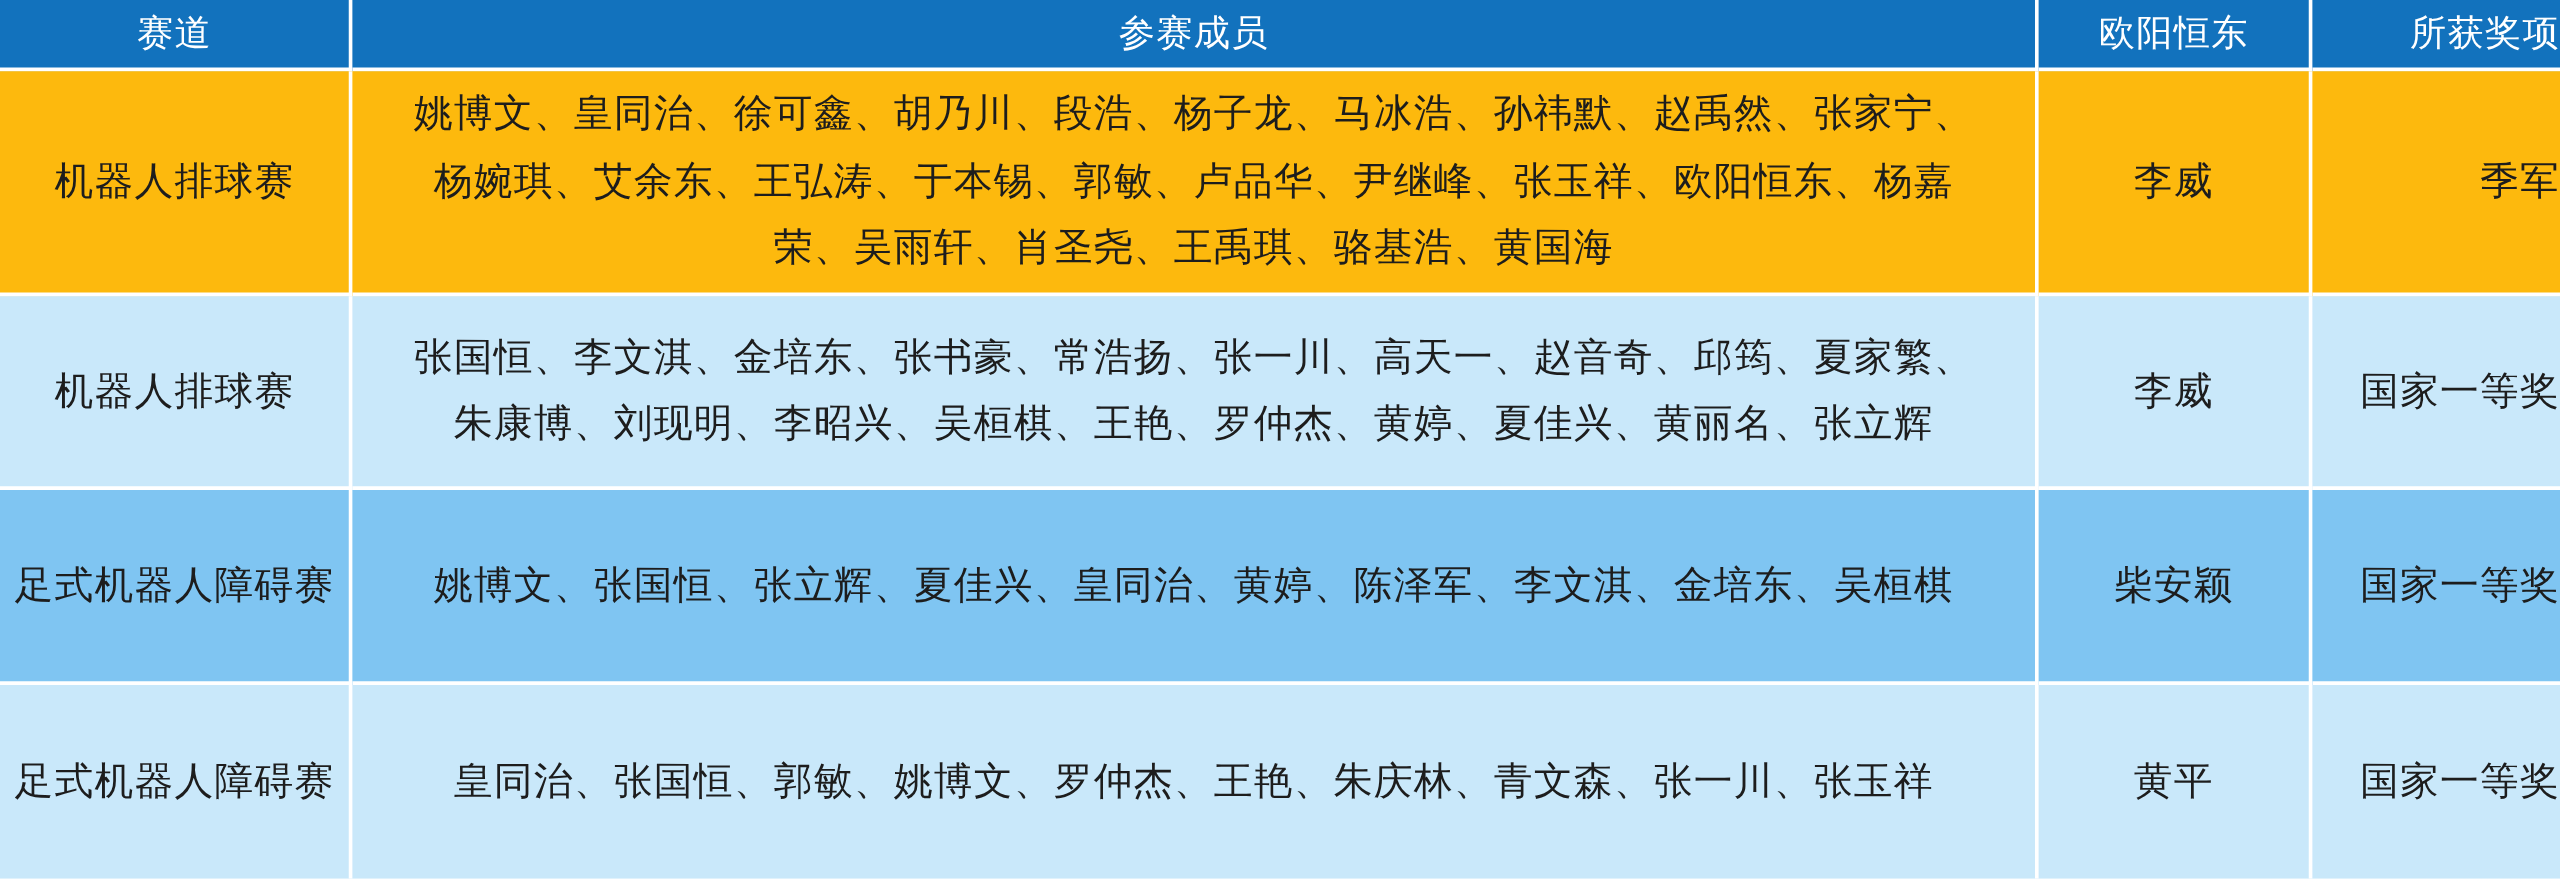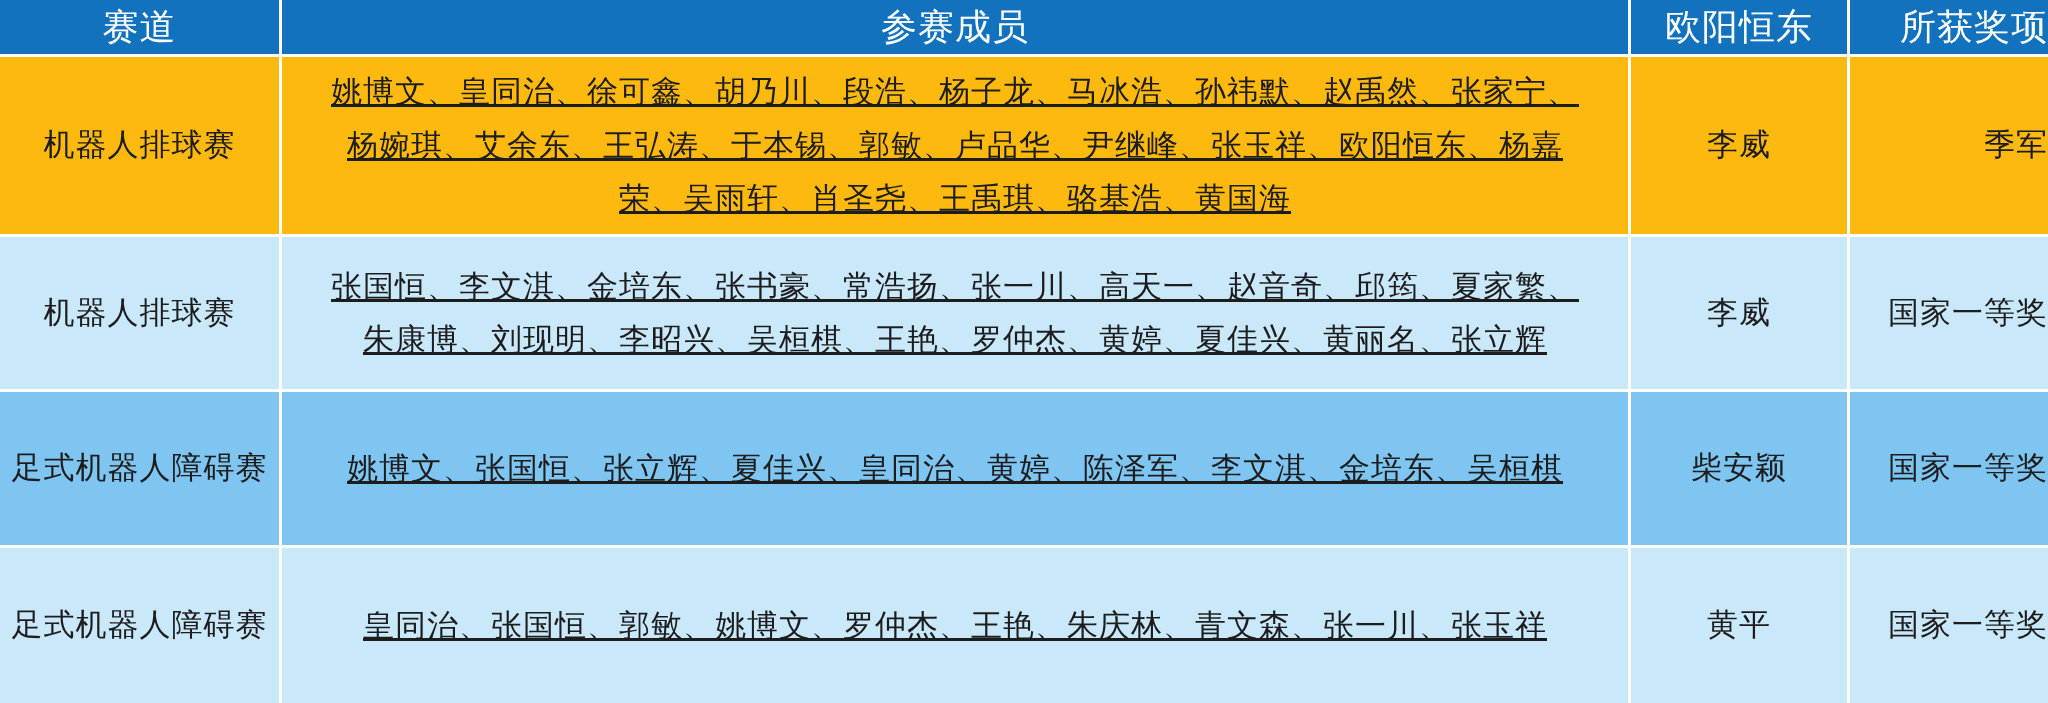--- a/index.html
+++ b/index.html
@@ -26,39 +26,38 @@
     border-right:3px solid var(--grid);
     border-bottom:3px solid var(--grid);
     letter-spacing:1px;
     overflow:hidden;
   }
   th:last-child,td:last-child{border-right:none;text-align:right;}
   tbody tr:last-child td{border-bottom:none;}
   thead th{
     background:var(--header-bg);
     color:#ffffff;
-    font-size:36px;
+    font-size:29px;
     font-weight:500;
     height:54px;
   }
   tbody td{
     color:var(--text-dark);
     font-size:31px;
   }
   tr.row-gold td{background:var(--gold);}
   tr.row-light td{background:var(--light-blue);}
   tr.row-medium td{background:var(--medium-blue);}
   tr.r1{height:175px;}
   tr.r2{height:153px;}
   tr.r3{height:153px;}
   tr.r4{height:153px;}
   td.members{
     padding:7px 42px;
     line-height:1.72;
-    text-decoration:underline;
   }
 </style>
 </head>
 <body>
 
 <div class="page">
   <table class="awards">
     <colgroup>
       <col style="width:282px">
       <col style="width:1349px">

